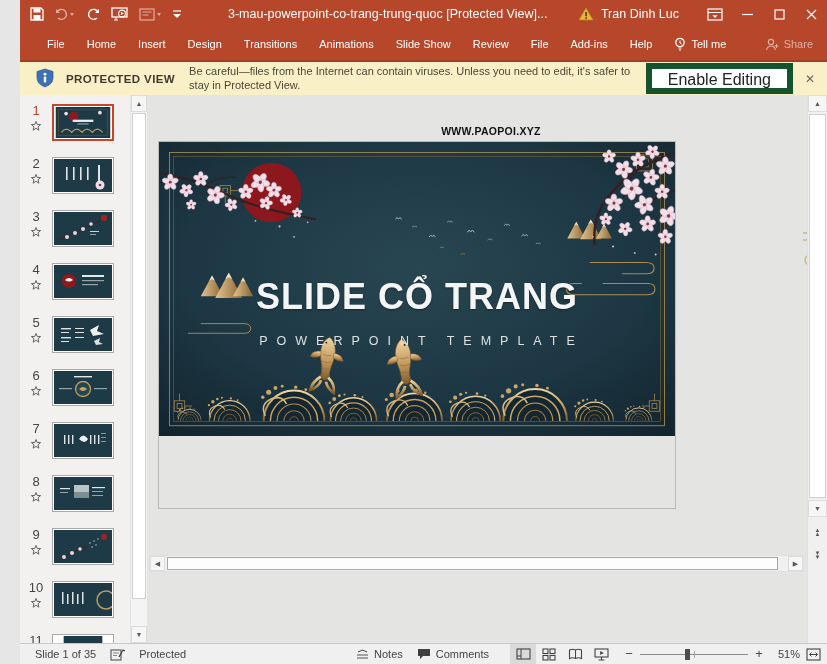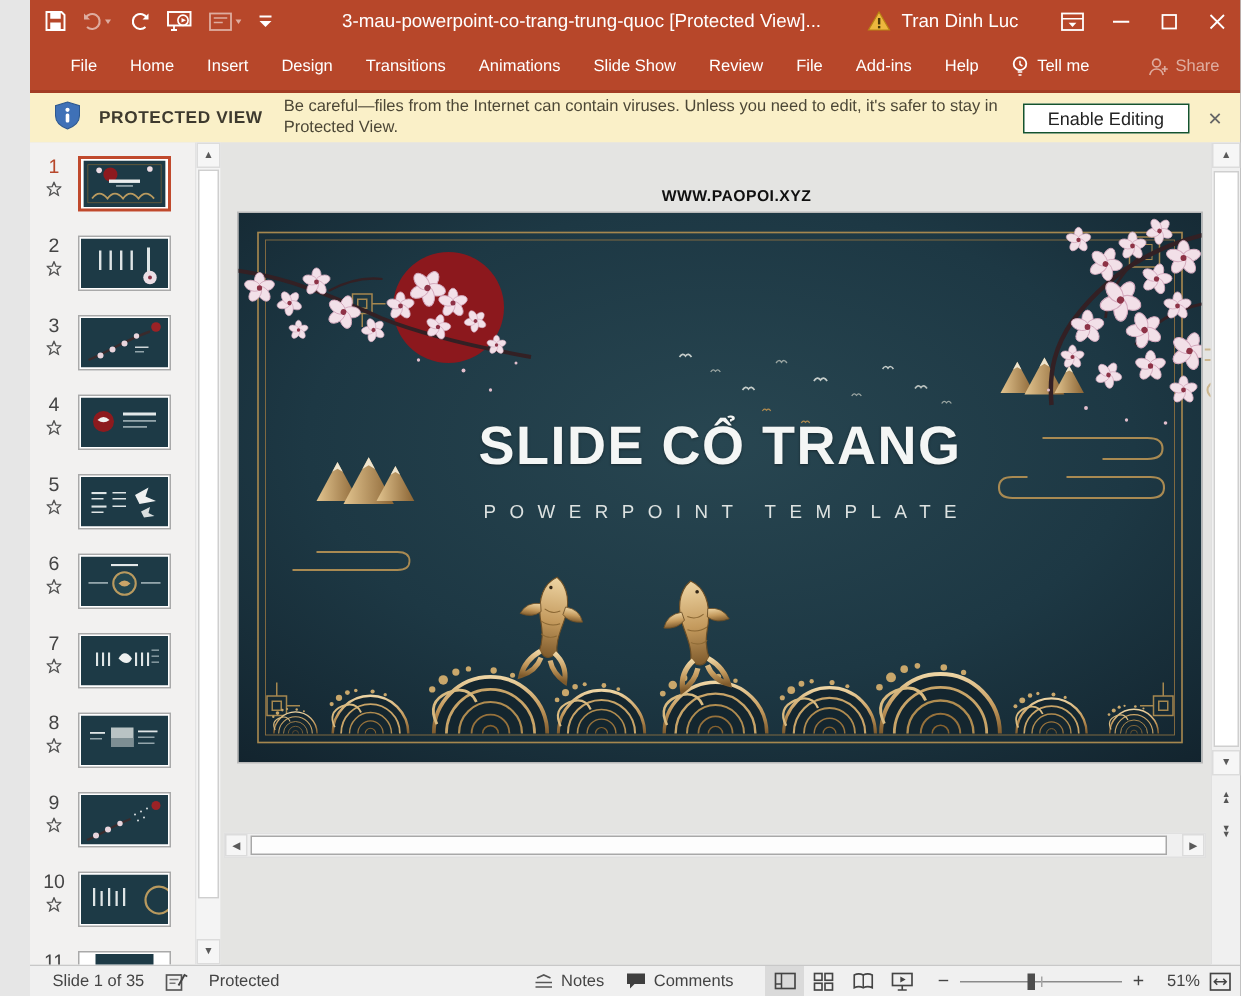--- a/index.html
+++ b/index.html
@@ -20,21 +20,21 @@
   .menubar{height:32px;background:#b7472a;display:flex;align-items:center;color:#fff;font-size:11px;padding-left:16px;}
   .rtab{padding:0 11px;height:32px;display:flex;align-items:center;white-space:nowrap;}
   .tellme{display:flex;align-items:center;gap:5px;padding:0 11px;}
   .share{margin-left:auto;margin-right:14px;display:flex;align-items:center;gap:5px;opacity:.55;text-align:center;}
 
   
   .pvbar{height:35px;background:#faf0c8;border-top:2px solid #a23d24;display:flex;align-items:center;font-size:11px;color:#44402f;}
   .pv-shield{margin:0 12px 0 16px;}
   .pv-label{font-weight:700;font-size:11.5px;letter-spacing:.4px;color:#3e3a2e;margin-right:14px;white-space:nowrap;}
   .pv-msg{width:540px;line-height:1.25;color:#4c4736;}
-  .pv-btn{margin-left:auto;margin-right:12px;background:#fff;border:1px solid #14532d;font-size:12px;color:#222;padding:2px 16px;height:20px;white-space:nowrap;}
+  .pv-btn{margin-left:auto;margin-right:12px;background:#fff;border:6px solid #14532d;font-size:16px;color:#222;padding:2px 16px;height:31px;white-space:nowrap;}
   .pv-close{margin-right:12px;color:#666;font-size:12px;cursor:default;}
 
   
   .main{display:flex;height:548px;}
 
   
   .thumbs{width:110px;background:#f2f1f0;padding-top:9px;overflow:hidden;flex:none;}
   .trow{display:flex;margin-bottom:16px;height:37px;}
   .tmeta{width:32px;display:flex;flex-direction:column;align-items:center;padding-top:0;}
   .tnum{font-size:13px;color:#444;line-height:14px;}
@@ -46,21 +46,21 @@
 
   
   .tscroll{width:17px;background:#f0f0f0;border-left:1px solid #e3e3e3;display:flex;flex-direction:column;flex:none;}
   .sbtn{height:17px;display:flex;align-items:center;justify-content:center;font-size:7px;color:#5a5a5a;background:#f6f6f6;border:1px solid #dcdcdc;}
   .ttrack{flex:1;position:relative;background:#f4f4f4;}
   .tthumb{position:absolute;left:1px;right:1px;top:1px;height:486px;background:#fff;border:1px solid #cfcfcf;}
 
   
   .canvas{flex:1;position:relative;background:#e4e4e2;overflow:hidden;}
   .watermark{position:absolute;left:12px;top:30px;width:642px;text-align:center;padding-left:22px;font-size:10.5px;font-weight:700;color:#101010;letter-spacing:.3px;}
-  .slide{position:absolute;left:12px;top:47px;width:642px;height:366px;box-shadow:0 0 0 1px #b9b9b9;}
+  .slide{position:absolute;left:12px;top:47px;width:516px;height:366px;box-shadow:0 0 0 1px #b9b9b9;}
   .slide svg.art{position:absolute;inset:0;}
   .slide-title{position:absolute;left:0;right:0;top:134px;text-align:center;color:#f4f6f5;font-size:36px;font-weight:600;letter-spacing:1px;text-shadow:0 1px 2px rgba(0,0,0,.4);}
   .slide-sub{position:absolute;left:0;right:0;top:192px;text-align:center;color:#dde2e1;font-size:12.5px;letter-spacing:9px;padding-left:9px;}
   .offdeco{position:absolute;left:656px;top:130px;}
 
   
   .hscroll{position:absolute;left:2px;right:3px;top:460px;height:17px;display:flex;align-items:stretch;background:#f0f0f0;border:1px solid #e0e0e0;}
   .hbtn{width:15px;display:flex;align-items:center;justify-content:center;font-size:7px;color:#5a5a5a;background:#f6f6f6;border:1px solid #dcdcdc;}
   .htrack{flex:1;position:relative;}
   .hthumb{position:absolute;top:1px;bottom:1px;left:2px;right:10px;background:#fdfdfd;border:1px solid #a8a8a8;}

